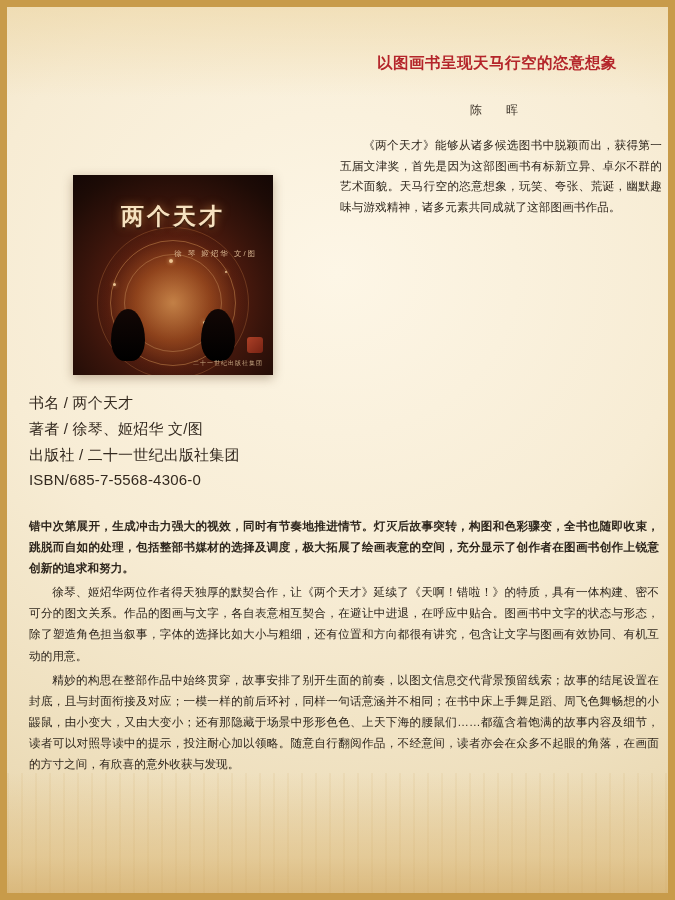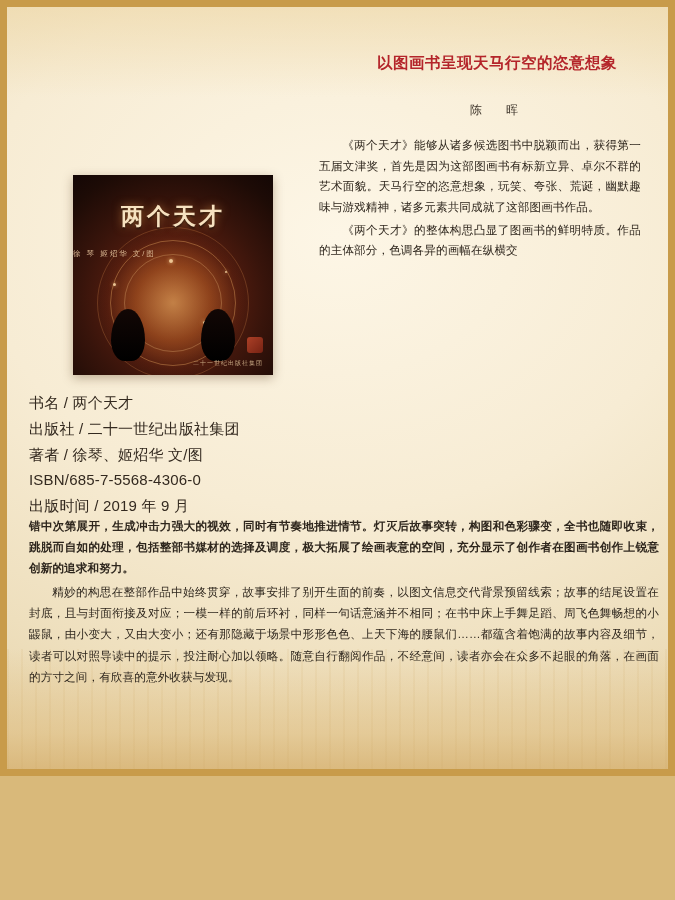--- a/index.html
+++ b/index.html
@@ -9,21 +9,21 @@
   body {
     width: 675px;
     height: 900px;
     overflow: hidden;
     font-family: "Liberation Sans", sans-serif;
     background: #d9b97a;
   }
   .page {
     position: relative;
     width: 675px;
-    height: 776px;
+    height: 900px;
     box-sizing: border-box;
     background:
       radial-gradient(ellipse 120% 80% at 50% 30%, #fdf6e6 0%, #f7ecd4 45%, #eedfbd 75%, #e4d0a5 100%),
       linear-gradient(180deg, #f6ead0 0%, #f1e2c2 60%, #e7d3a8 100%);
     border: 7px solid #c89b4a;
     overflow: hidden;
   }
   .page::before {
     content: "";
     position: absolute;
@@ -139,22 +139,22 @@
     font-size: 23px;
     font-weight: bold;
     letter-spacing: 3px;
     color: #f6e2c0;
     text-shadow: 0 0 10px rgba(255,170,80,0.55), 0 2px 2px rgba(0,0,0,0.6);
   }
   .cover-sub {
     position: absolute;
     top: 74px;
     left: 0;
-    right: 0;
-    text-align: left;
+    right: 16px;
+    text-align: right;
     font-size: 7.5px;
     letter-spacing: 2px;
     color: #d9b691;
   }
   .cover-pub {
     position: absolute;
     right: 10px;
     bottom: 8px;
     font-size: 6px;
     color: #c8a984;
@@ -181,21 +181,21 @@
     width: 290px;
     font-size: 15px;
     line-height: 1.72;
     color: #33291f;
     letter-spacing: 0.2px;
   }
 
   
   .rightcol {
     position: absolute;
-    left: 312px;
+    left: 333px;
     top: 128px;
     width: 322px;
     font-size: 11.6px;
     line-height: 1.78;
     color: #2e261d;
     text-align: justify;
     letter-spacing: 0.1px;
   }
   .rightcol p {
     margin: 0 0 2px 0;
@@ -247,30 +247,29 @@
         <div class="fig right"></div>
         <div class="cover-title">两个天才</div>
         <div class="cover-sub">徐 琴 姬炤华 文/图</div>
         <div class="cover-logo"></div>
         <div class="cover-pub">二十一世纪出版社集团</div>
       </div>
     </div>
 
     <div class="bookinfo">
       <div>书名 / 两个天才</div>
+      <div>著者 / 徐琴、姬炤华 文/图</div>
       <div>出版社 / 二十一世纪出版社集团</div>
-      <div>著者 / 徐琴、姬炤华 文/图</div>
       <div>ISBN/685-7-5568-4306-0</div>
-      <div>出版时间 / 2019 年 9 月</div>
     </div>
 
     <div class="rightcol">
       <p>《两个天才》能够从诸多候选图书中脱颖而出，获得第一五届文津奖，首先是因为这部图画书有标新立异、卓尔不群的艺术面貌。天马行空的恣意想象，玩笑、夸张、荒诞，幽默趣味与游戏精神，诸多元素共同成就了这部图画书作品。</p>
-      <p>《两个天才》的整体构思凸显了图画书的鲜明特质。作品的主体部分，色调各异的画幅在纵横交</p>
     </div>
 
     <div class="bottomcol">
       <p class="cont">错中次第展开，生成冲击力强大的视效，同时有节奏地推进情节。灯灭后故事突转，构图和色彩骤变，全书也随即收束，跳脱而自如的处理，包括整部书媒材的选择及调度，极大拓展了绘画表意的空间，充分显示了创作者在图画书创作上锐意创新的追求和努力。</p>
+      <p>徐琴、姬炤华两位作者得天独厚的默契合作，让《两个天才》延续了《天啊！错啦！》的特质，具有一体构建、密不可分的图文关系。作品的图画与文字，各自表意相互契合，在避让中进退，在呼应中贴合。图画书中文字的状态与形态，除了塑造角色担当叙事，字体的选择比如大小与粗细，还有位置和方向都很有讲究，包含让文字与图画有效协同、有机互动的用意。</p>
       <p>精妙的构思在整部作品中始终贯穿，故事安排了别开生面的前奏，以图文信息交代背景预留线索；故事的结尾设置在封底，且与封面衔接及对应；一模一样的前后环衬，同样一句话意涵并不相同；在书中床上手舞足蹈、周飞色舞畅想的小鼹鼠，由小变大，又由大变小；还有那隐藏于场景中形形色色、上天下海的腰鼠们……都蕴含着饱满的故事内容及细节，读者可以对照导读中的提示，投注耐心加以领略。随意自行翻阅作品，不经意间，读者亦会在众多不起眼的角落，在画面的方寸之间，有欣喜的意外收获与发现。</p>
     </div>
 
   </div>
 </div>
 
 </body></html>

